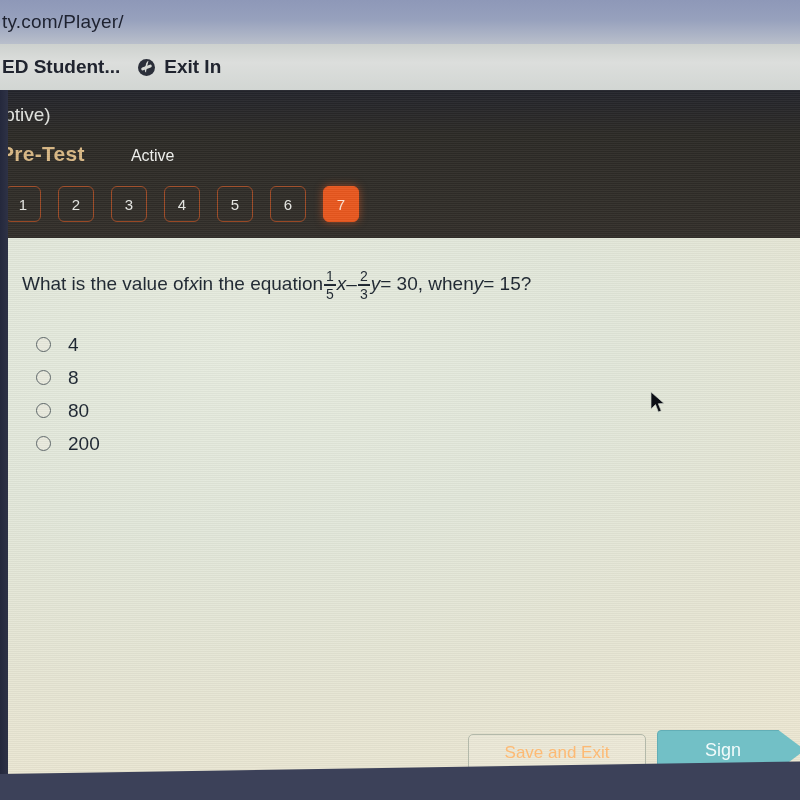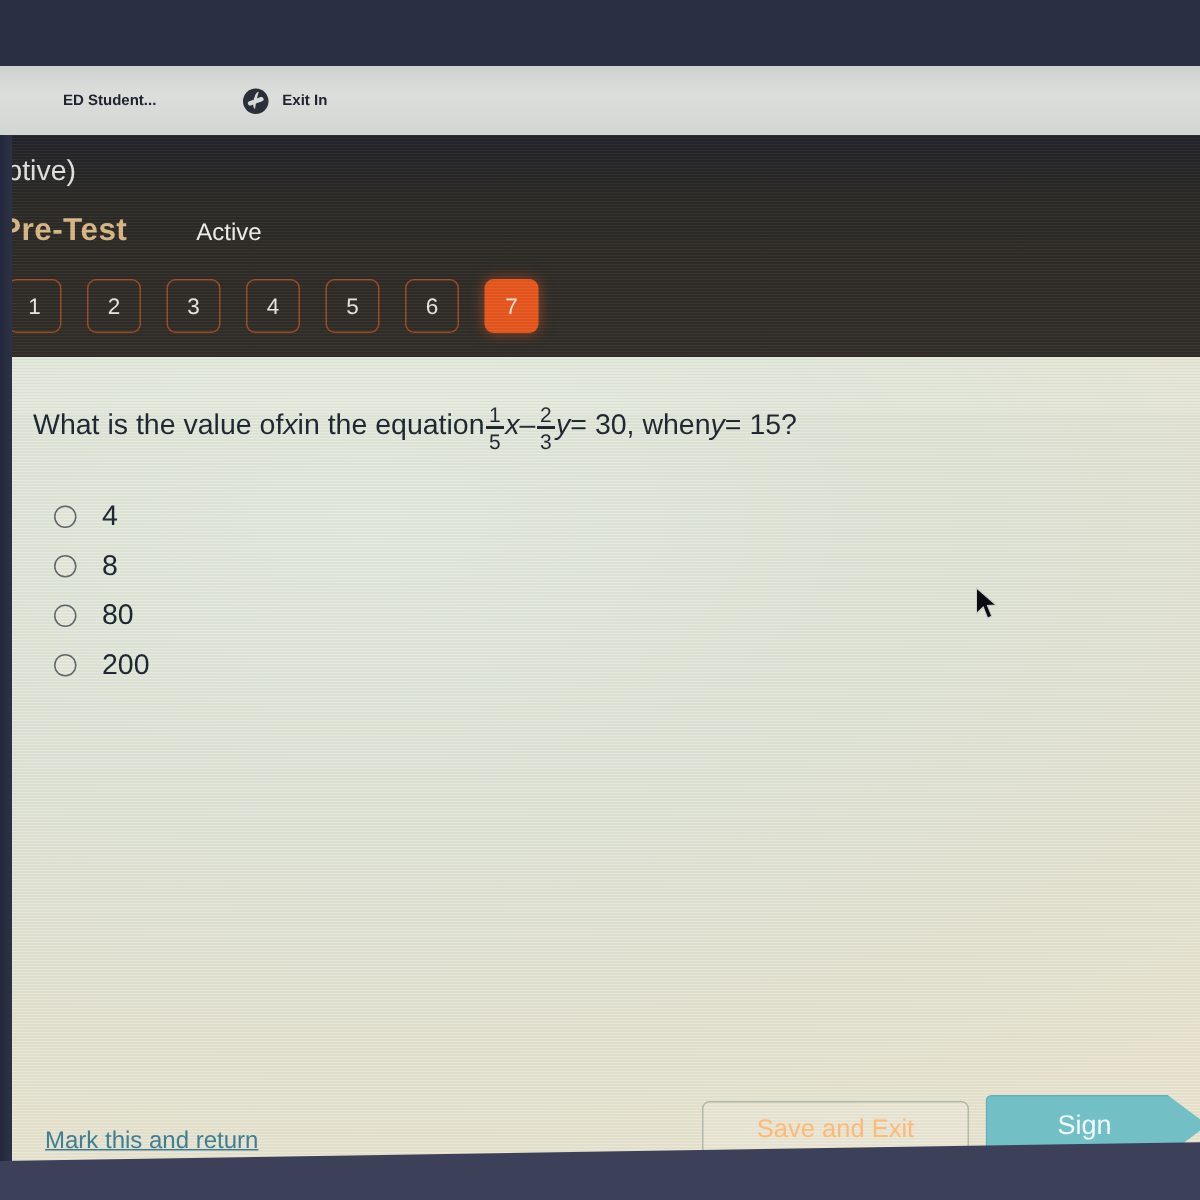--- a/index.html
+++ b/index.html
@@ -46,25 +46,24 @@
     background: linear-gradient(180deg, #cdd1ce 0%, #dcdedc 40%, #d2d6d3 100%);
     display: flex;
     align-items: center;
     gap: 18px;
     padding-left: 2px;
   }
   .bm-item {
     display: flex;
     align-items: center;
     gap: 9px;
-    font-size: 10px;
+    font-size: 19px;
     font-weight: bold;
     color: #20242f;
     white-space: nowrap;
-    margin-left: 40px;
   }
   .globe-icon {
     width: 17px; height: 17px;
     border-radius: 50%;
     background: #2b2f3a;
     position: relative;
     flex: none;
   }
   .globe-icon::before {
     content: "";
@@ -286,20 +285,23 @@
     left: 650px; top: 391px;
     width: 16px; height: 24px;
     pointer-events: none;
   }
 </style>
 </head>
 <body>
 
 <div id="screen">
 
+  <div class="url-bar">
+    <span class="url-text">ty.com/Player/</span>
+  </div>
 
   <div class="bookmark-bar">
     <div class="bm-item">
       <span>ED Student...</span>
     </div>
     <div class="bm-item">
       <span class="globe-icon"></span>
       <span>Exit In</span>
     </div>
   </div>
@@ -360,21 +362,20 @@
           <span class="radio"></span>
           <span class="option-label">80</span>
         </div>
         <div class="option">
           <span class="radio"></span>
           <span class="option-label">200</span>
         </div>
       </div>
   </div>
 
-  <div class="mark-link">Mark this and return</div>
   <button class="save-exit">Save and Exit</button>
   <div class="next-btn">
     <span>Sign</span>
   </div>
 
   <div class="left-edge"></div>
   <div class="photo-bottom"></div>
 
   <svg class="cursor" id="cursor" viewBox="0 0 16 24" style="left: 650px; top: 391px;">
     <path d="M1 1 L1 18 L5.5 13.6 L8.4 21 L11.2 19.8 L8.3 12.7 L14 12.4 Z" fill="#0b0d14" stroke="#c9cfc6" stroke-width="0.7"></path>

